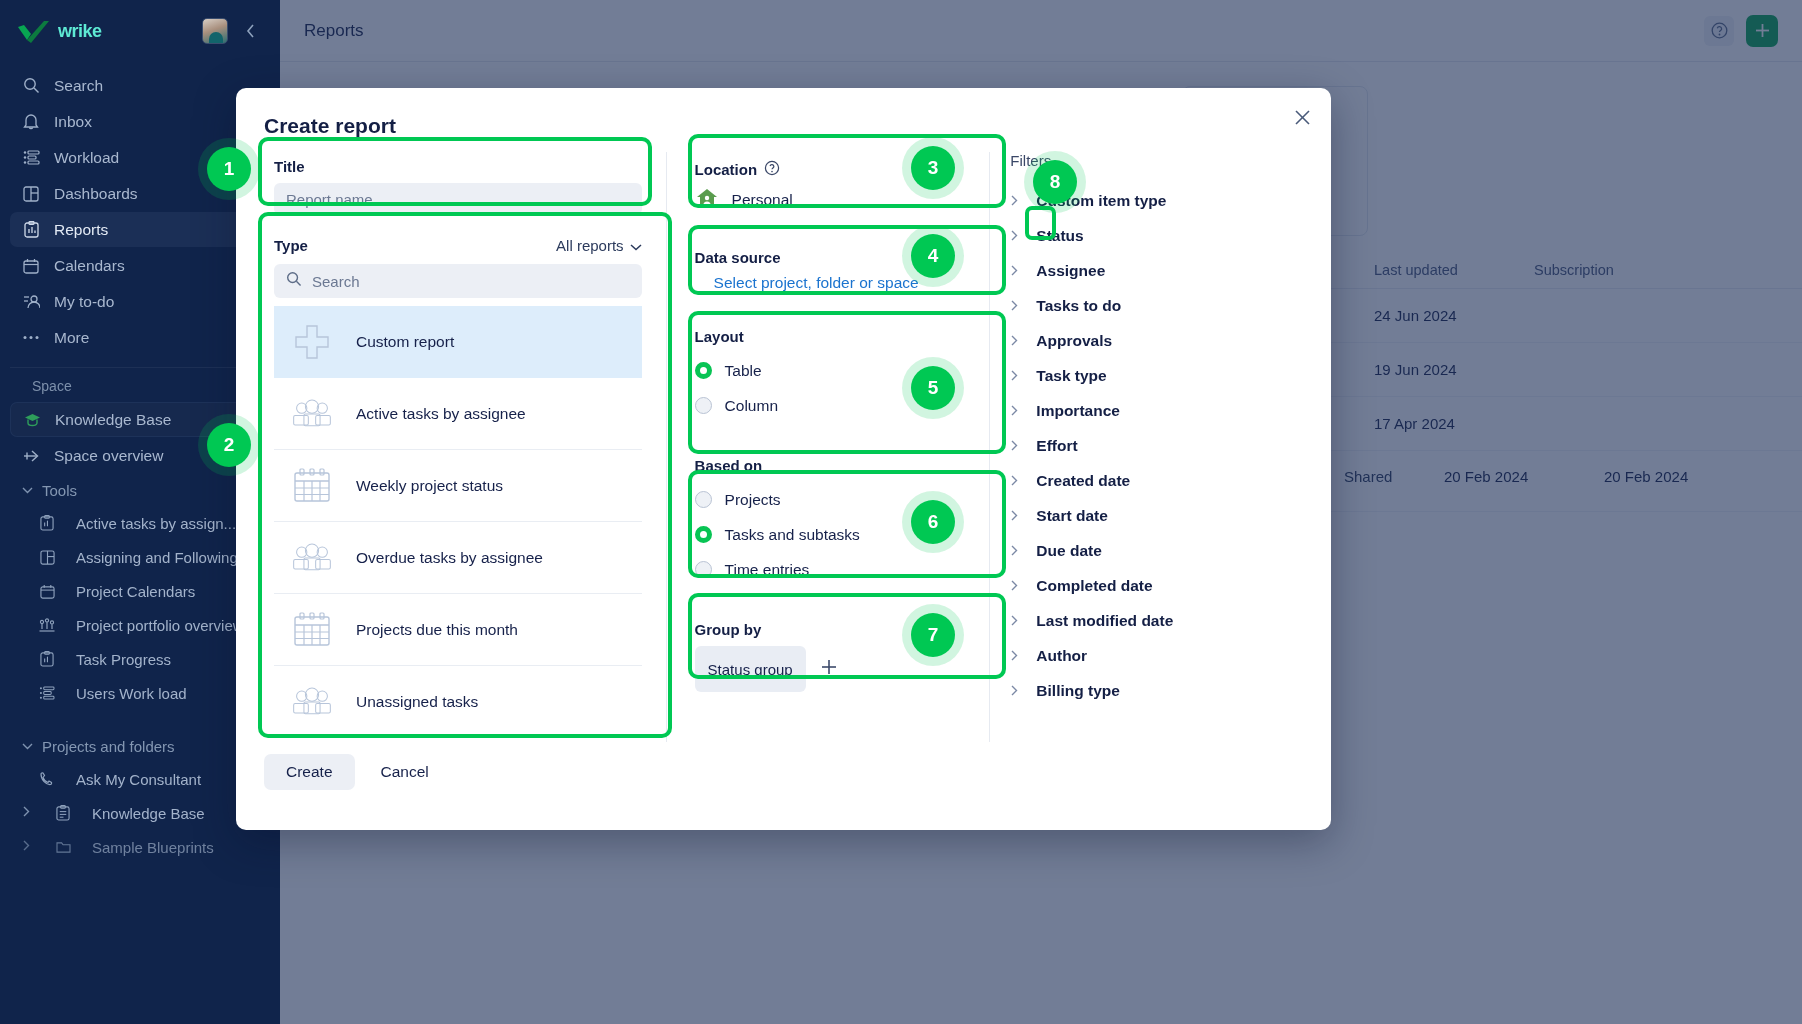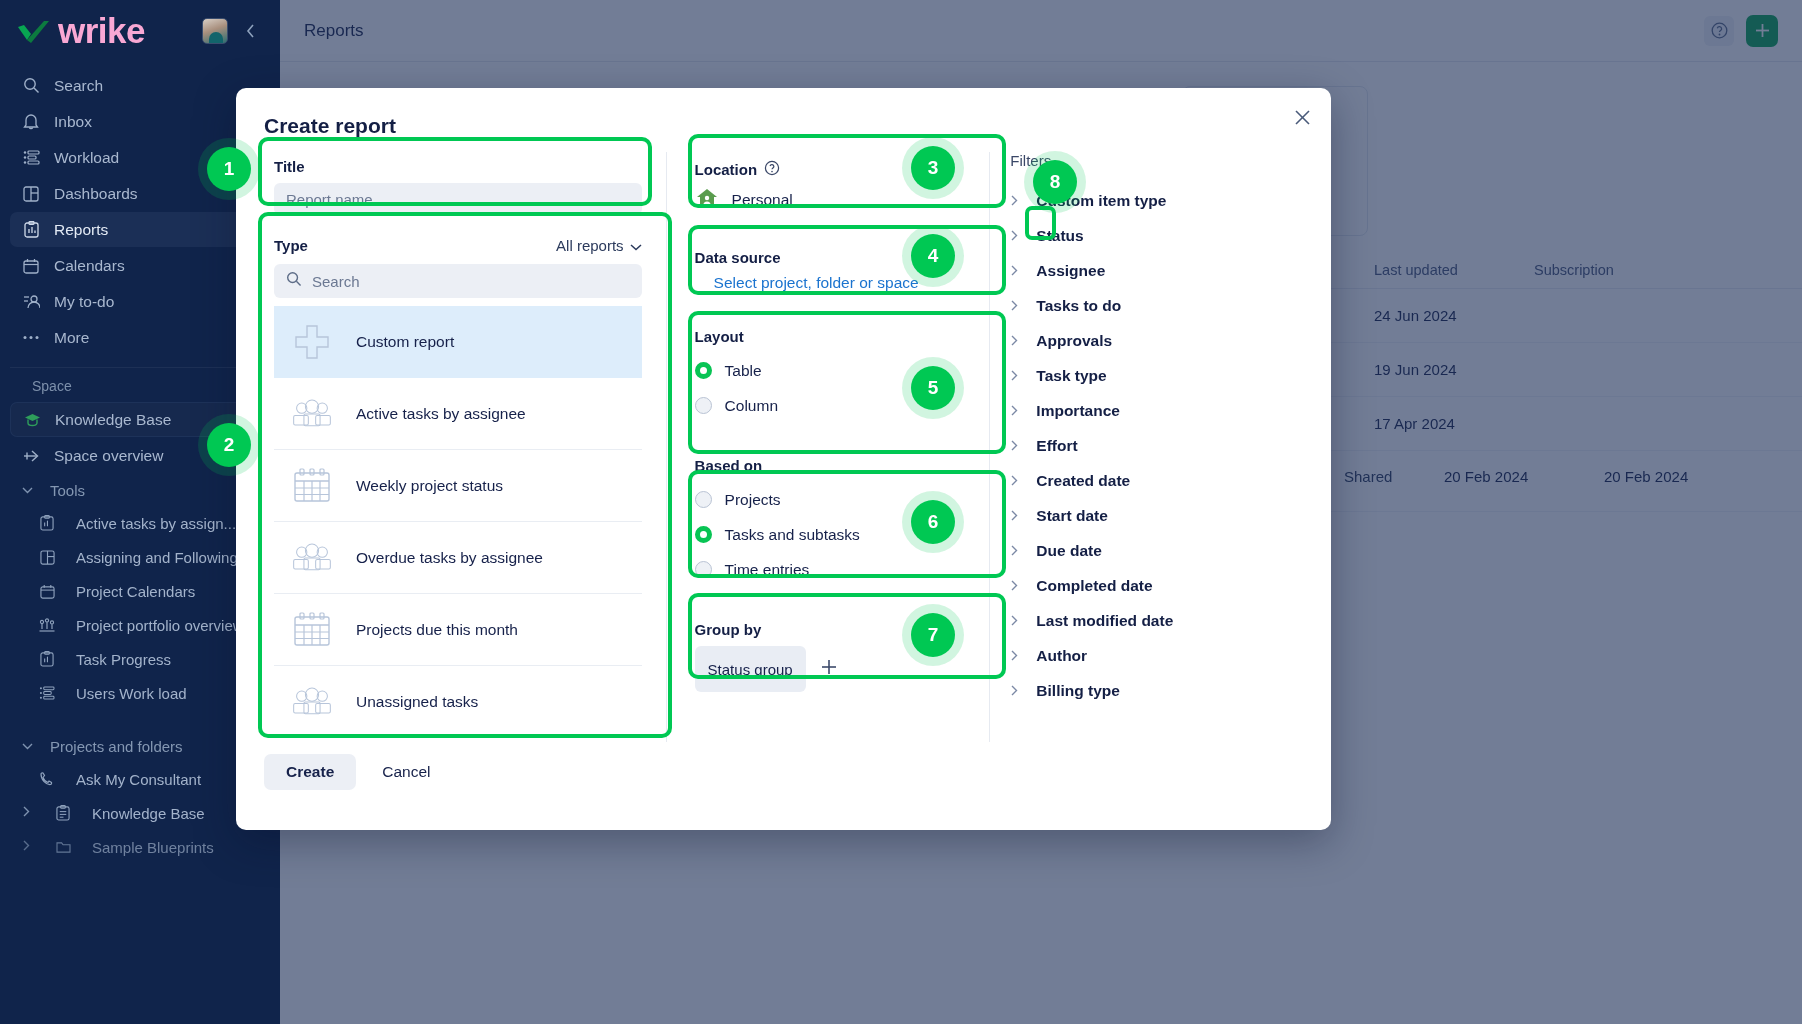--- a/index.html
+++ b/index.html
@@ -11,21 +11,21 @@
   .app { position: relative; width: 1802px; height: 1024px; }
 
   
   .sidebar {
     position: absolute; left: 0; top: 0; width: 280px; height: 1024px;
     background: #10244b; color: #9fb0c9; padding: 0;
   }
   .sb-top { height: 62px; display: flex; align-items: center; padding: 0 16px; gap: 10px; }
   .logo-wrap { display: flex; align-items: center; gap: 8px; flex: 1; }
   .logo-check { width: 34px; height: 26px; position: relative; }
-  .logo-text { color: #f9a8d4; font-size: 35px; font-weight: bold; letter-spacing: -0.5px; }
+  .logo-text { color: #5eead4; font-size: 18px; font-weight: bold; letter-spacing: -0.5px; }
   .avatar {
     width: 26px; height: 26px; border-radius: 5px; overflow: hidden;
     background: linear-gradient(160deg,#d8cfc6 0%, #a88f7d 45%, #2c6e72 100%);
     border: 1px solid #3a4d6e; position: relative; flex-shrink: 0;
   }
   .avatar::after {
     content:''; position:absolute; left:6px; top:13px; width:14px; height:14px;
     border-radius:50% 50% 0 0; background:#12646b;
   }
   .collapse-btn { width: 26px; height: 26px; display: flex; align-items: center; justify-content: center;
@@ -38,21 +38,21 @@
     cursor: pointer; margin-bottom: 1px;
   }
   .sb-item.active { background: #1b2f56; color: #e4ebf5; }
   .sb-icon { width: 18px; height: 18px; flex-shrink: 0; display:flex; align-items:center; justify-content:center; }
   .sb-icon svg { display:block; }
 
   .sb-divider { height: 1px; background: #1d3055; margin: 12px 0 10px 0; }
   .sb-section-label { font-size: 14px; color: #7d90ab; padding: 0 22px; margin-bottom: 8px; }
   .sb-item.space-item { background: #16294e; border: 1px solid #23396099; }
   .sb-group {
-    display:flex; align-items:center; gap:16px; height:32px; padding:0 12px;
+    display:flex; align-items:center; gap:8px; height:32px; padding:0 12px;
     font-size:15px; color:#8497b2; cursor:pointer;
   }
   .sb-sub {
     display:flex; align-items:center; gap:20px; height:34px; padding:0 12px 0 28px;
     font-size:15px; color:#a3b3cb; cursor:pointer; white-space:nowrap; overflow:hidden;
   }
   .chev { width:12px; color:#7f93b0; font-size:12px; flex-shrink:0; }
 
   
   .main {
@@ -155,21 +155,20 @@
     display:flex; align-items:center; gap:16px; height: 35px; font-size:15.5px;
     font-weight:bold; color:#141f45; cursor:pointer;
   }
   .filter-row .chev-f { color:#7b89a5; font-size:14px; font-weight:normal; width:10px; }
 
   .modal-actions { display:flex; align-items:center; gap:12px; padding-top: 12px; }
   .btn-create {
     height: 36px; padding: 8px 22px; border-radius: 7px; background:#eceff5;
     font-size:15.5px; color:#16214a; display:flex; align-items:center; cursor:pointer; border:none;
     font-family:"Liberation Sans", sans-serif;
-    font-weight:bold;
   }
   .btn-cancel {
     height: 36px; padding: 0 14px; background:none; border:none; font-size:15.5px;
     color:#16214a; cursor:pointer; font-family:"Liberation Sans", sans-serif;
   }
 
   
   .hl {
     position:absolute; border: 4px solid #00c853; border-radius: 10px; pointer-events:none;
   }

